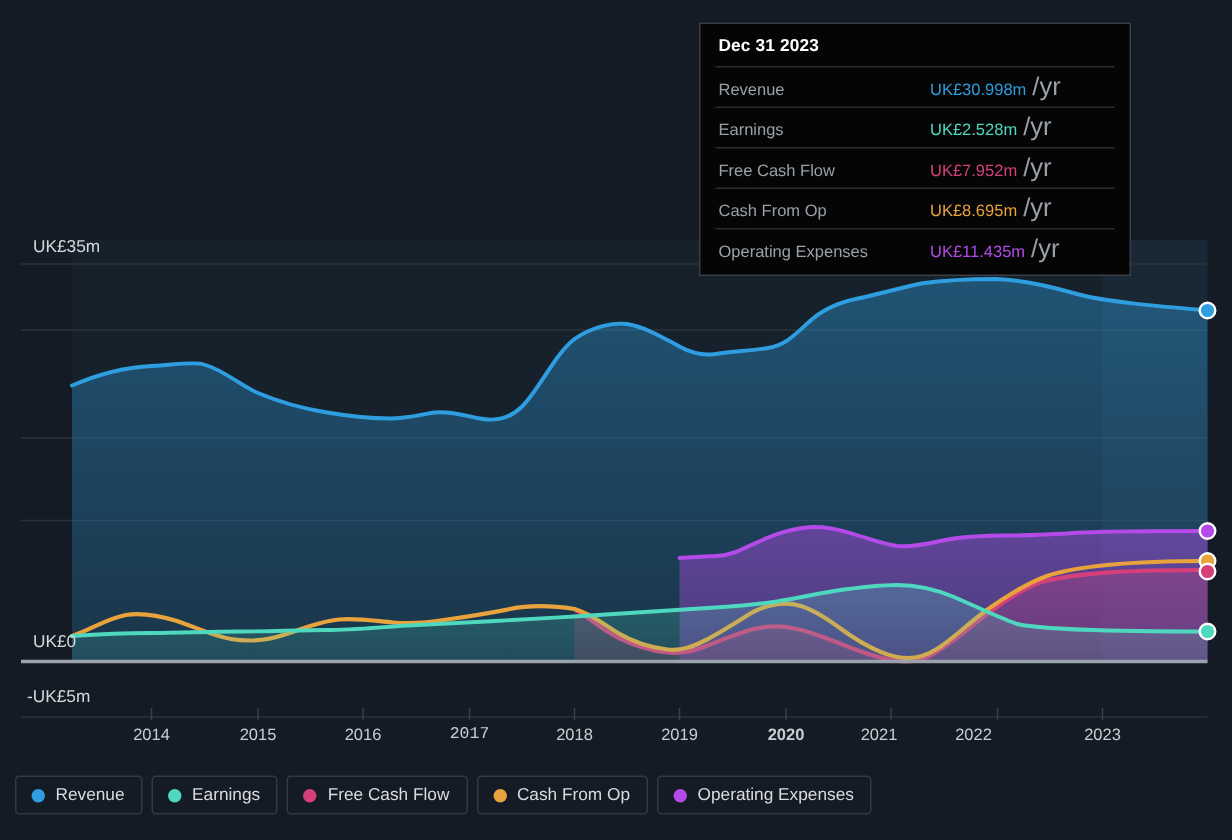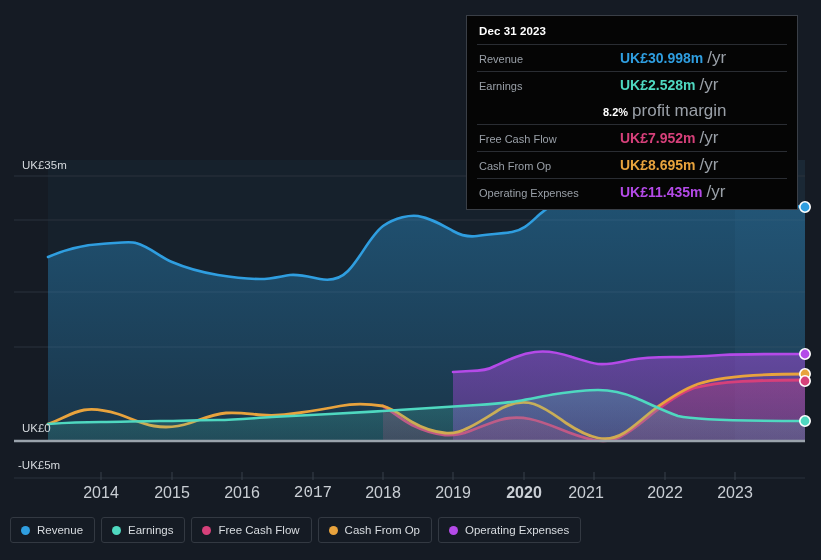--- a/index.html
+++ b/index.html
@@ -26,21 +26,21 @@
     left: 0; top: 0;
     width: 821px;
     height: 505px;
     display: block;
   }
   
   .tooltip {
     position: absolute;
     left: 466px;
     top: 15px;
-    width: 332px;
+    width: 288px;
     background: #050505;
     border: 1px solid #3a3f47;
     box-sizing: border-box;
     padding: 8px 10px 4px 10px;
     font-size: 11px;
     z-index: 20;
   }
   .tooltip-date {
     font-size: 11.5px;
     font-weight: bold;
@@ -56,42 +56,42 @@
     min-height: 13px;
   }
   .tt-row.noline { border-top: none; }
   .tt-label {
     width: 124px;
     flex: 0 0 124px;
     color: #9aa0a8;
     font-size: 11px;
   }
   .tt-val {
-    font-weight: bold;
-    font-size: 14px;
+    font-weight: normal;
+    font-size: 11px;
     padding-left: 17px;
   }
   .tt-unit {
     color: #9aa0a8;
     font-size: 17px;
     margin-left: 4px;
     font-weight: normal;
     text-align: right;
   }
   .tt-margin-val { color: #ffffff; font-weight: bold; font-size: 11px; }
   
   .axis-label {
     position: absolute;
     font-size: 11.5px;
     color: #d5d9dd;
     white-space: nowrap;
   }
   .xtick {
     position: absolute;
-    font-size: 16px;
+    font-size: 11px;
     color: #c9ced4;
     top: 484px;
     transform: translateX(-50%);
     white-space: nowrap;
   }
   
   .legend {
     position: absolute;
     left: 10px;
     top: 517px;
@@ -248,43 +248,38 @@
   <div class="axis-label" style="left:18px; top:459px;">-UK£5m</div>
 
   <div class="xtick" style="left:101px;">2014</div>
   <div class="xtick" style="left:172px;">2015</div>
   <div class="xtick" style="left:242px;">2016</div>
   <div class="xtick" style="left:313px;font-family:Liberation Mono, monospace;">2017</div>
   <div class="xtick" style="left:383px;">2018</div>
   <div class="xtick" style="left:453px;">2019</div>
   <div class="xtick" style="left:524px;font-weight:bold;">2020</div>
   <div class="xtick" style="left:586px;">2021</div>
-  <div class="xtick" style="left:665px;text-align:right;">2022</div>
+  <div class="xtick" style="left:649px;text-align:right;">2022</div>
   <div class="xtick" style="left:735px;">2023</div>
 
   <div class="tooltip">
     <div class="tooltip-date">Dec 31 2023</div>
 
     <div class="tt-row">
       <span class="tt-label">Revenue</span>
       <span class="tt-val" style="color:#2f9ee0">UK£30.998m</span>
       <span class="tt-unit">/yr</span>
     </div>
 
     <div class="tt-row">
       <span class="tt-label">Earnings</span>
       <span class="tt-val" style="color:#4fd8c0">UK£2.528m</span>
       <span class="tt-unit">/yr</span>
     </div>
 
-    <div class="tt-row noline">
-      <span class="tt-label"></span>
-      <span class="tt-margin-val">8.2%</span>
-      <span class="tt-unit">profit margin</span>
-    </div>
 
     <div class="tt-row">
       <span class="tt-label">Free Cash Flow</span>
       <span class="tt-val" style="color:#d6407a">UK£7.952m</span>
       <span class="tt-unit">/yr</span>
     </div>
 
     <div class="tt-row">
       <span class="tt-label">Cash From Op</span>
       <span class="tt-val" style="color:#e8a33d">UK£8.695m</span>

